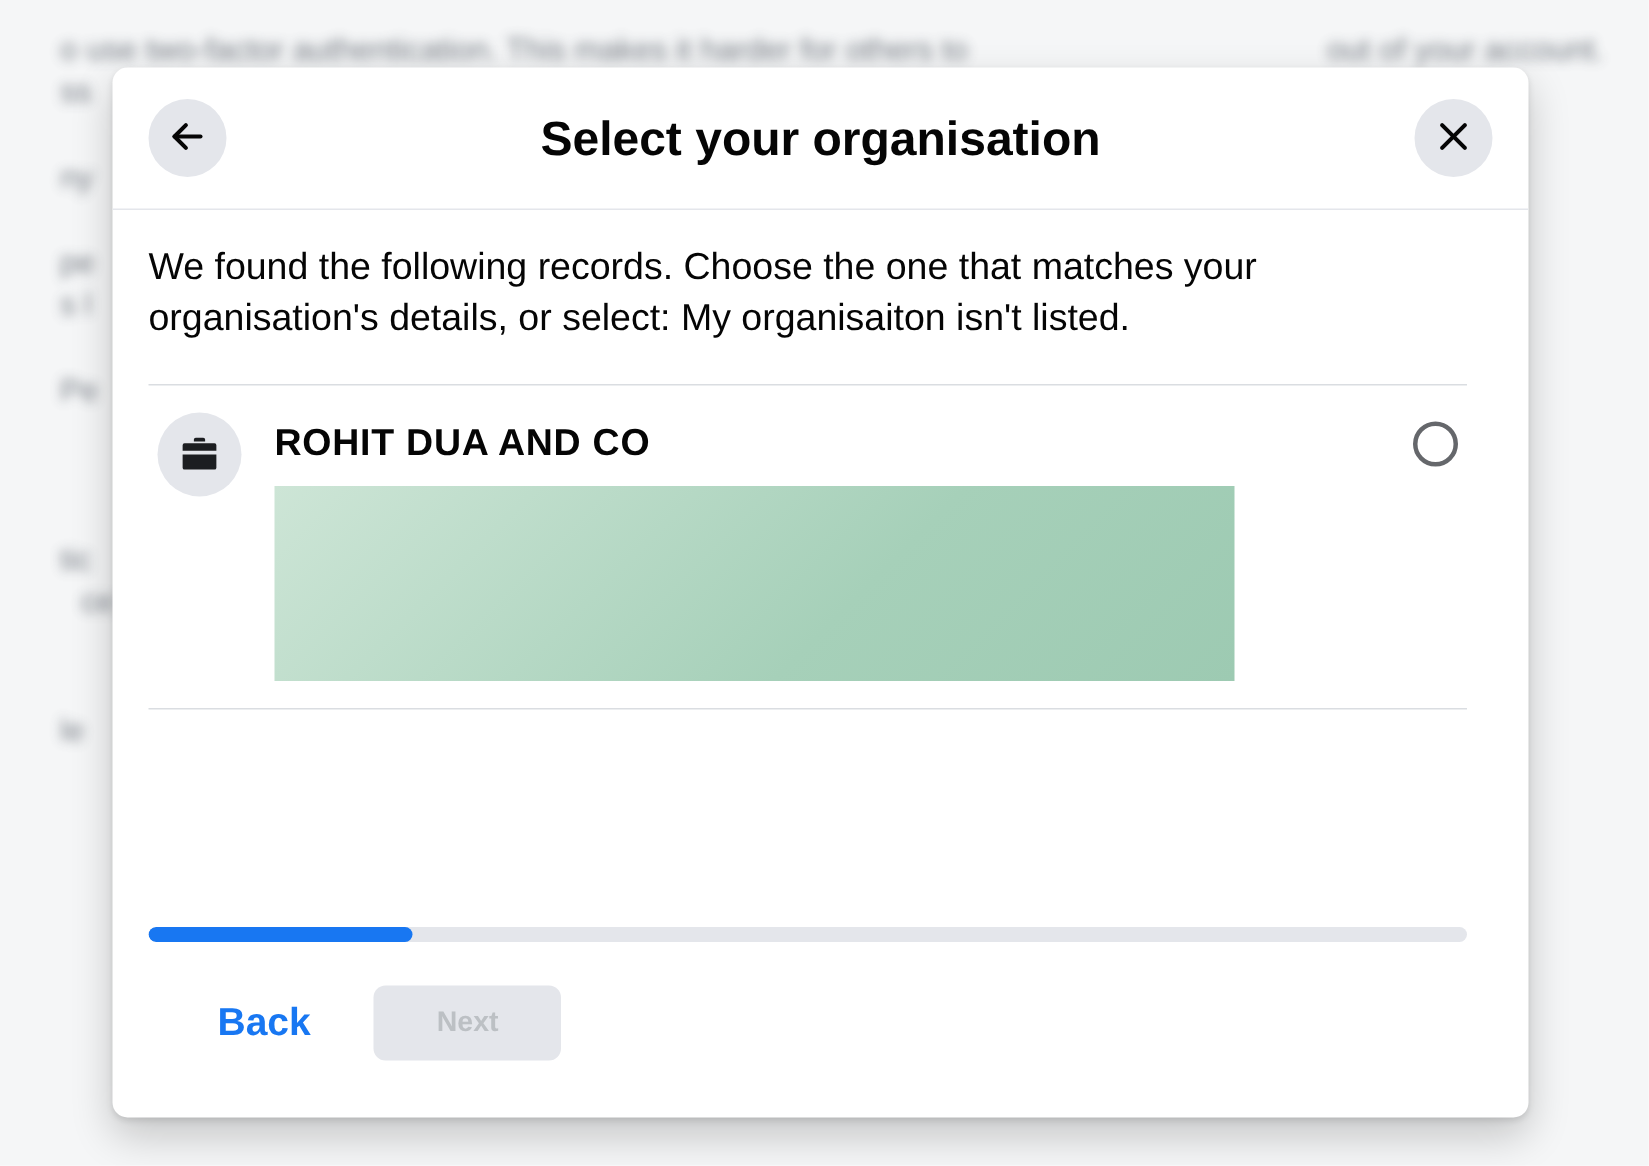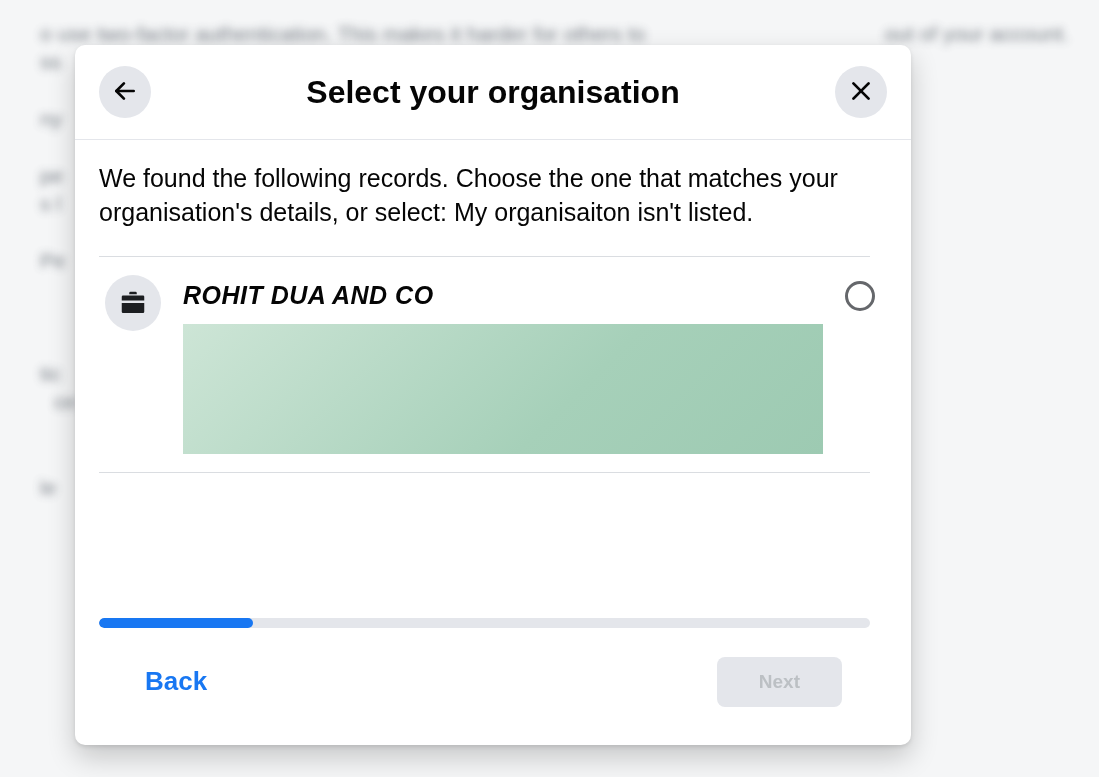--- a/index.html
+++ b/index.html
@@ -26,21 +26,21 @@
     padding: 20px 40px;
     opacity: 0.85;
     pointer-events: none;
   }
 
   
   .modal {
     position: absolute;
     left: 75px;
     top: 45px;
-    width: 836px;
+    width: 944px;
     height: 700px;
     background: #ffffff;
     border-radius: 10px;
     box-shadow: 0 12px 28px rgba(0,0,0,0.2), 0 2px 4px rgba(0,0,0,0.1);
     display: flex;
     flex-direction: column;
     overflow: hidden;
   }
 
   .modal-header {
@@ -114,21 +114,21 @@
     height: 56px;
     border-radius: 50%;
     background: #e4e6eb;
     display: flex;
     align-items: center;
     justify-content: center;
     flex-shrink: 0;
   }
   .org-icon svg { width: 30px; height: 30px; fill: #1c1e21; }
 
-  .option-content { flex: 1; display: flex; flex-direction: column; font-style: italic; }
+  .option-content { flex: 1; display: flex; flex-direction: column; }
 
   .org-name {
     font-size: 25px;
     font-weight: 600;
     color: #050505;
     margin-bottom: 14px;
     margin-top: 6px;
     letter-spacing: 0.5px;
   }
   .not-listed-label {
@@ -163,23 +163,23 @@
     margin-top: auto;
   }
   .progress-fill {
     height: 100%;
     background: #1877f2;
     border-radius: 999px;
   }
 
   .modal-footer {
     display: flex;
-    justify-content: space-between;
-    align-items: center;
-    gap: 12px;
+    justify-content: flex-start;
+    align-items: center;
+    gap: 24px;
     padding: 26px 28px 36px 28px;
   }
 
   .back-btn {
     background: none;
     border: none;
     font-size: 26px;
     font-weight: 600;
     color: #1877f2;
     cursor: pointer;

